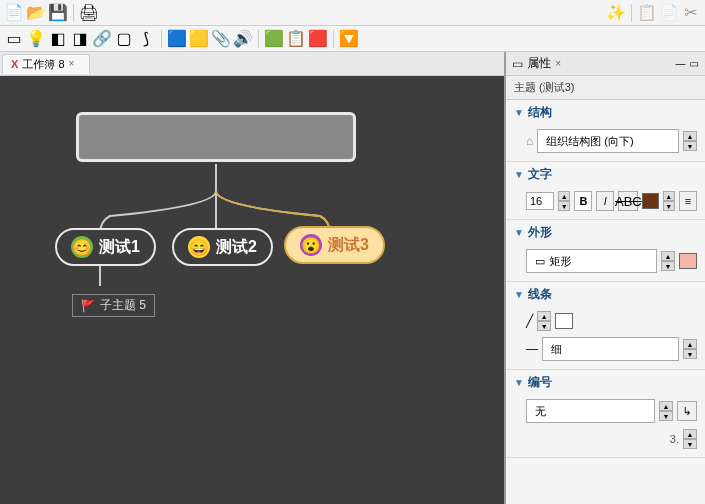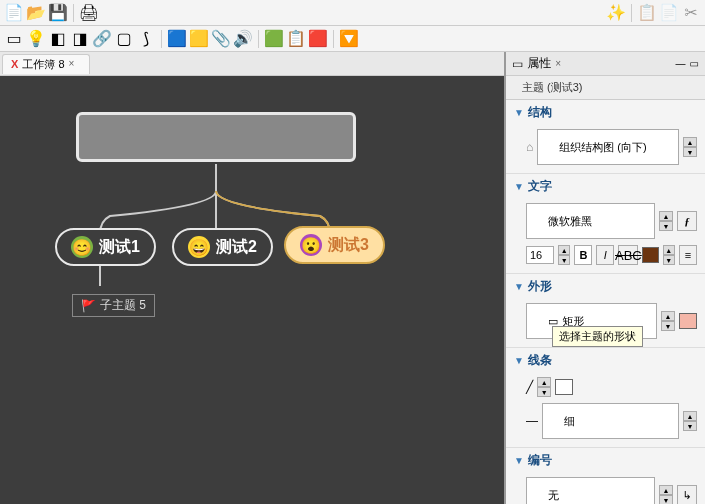--- a/index.html
+++ b/index.html
@@ -29,30 +29,30 @@
 .emoji-yellow { background: #fdd835; }
 .emoji-purple { background: #ab47bc; color: #fff; }
 
 .sub-node { position: absolute; display: flex; align-items: center; gap: 4px; padding: 2px 8px; border: 1px solid #888; background: #3d3d3d; color: #ddd; font-size: 12px; }
 
 .connector { position: absolute; }
 
 .props-panel { width: 200px; background: #f4f4f4; border-left: 1px solid #999; display: flex; flex-direction: column; font-size: 12px; }
 .props-header { display: flex; align-items: center; padding: 3px 6px; background: #e8e8e8; border-bottom: 1px solid #ccc; gap: 4px; }
 .props-header .spacer { flex: 1; }
-.props-subtitle { padding: 4px 16px; background: #eee; border-bottom: 1px solid #ccc; font-size: 11px; color: #333; }
+.props-subtitle { padding: 4px 8px; background: #eee; border-bottom: 1px solid #ccc; font-size: 11px; color: #333; }
 
 .section { border-bottom: 1px solid #ddd; }
 .section-header { display: flex; align-items: center; gap: 4px; padding: 4px 8px; cursor: pointer; }
 .section-header .arrow { color: #3b7ab5; font-size: 10px; }
 .section-title { color: #1a4d80; font-weight: bold; font-size: 12px; }
 .section-body { padding: 4px 8px 8px 20px; display: flex; flex-direction: column; gap: 6px; }
 
 .field-row { display: flex; align-items: center; gap: 4px; }
-.select-box { flex: 1; background: #fff; border: 1px solid #aaa; padding: 2px 21px; font-size: 11px; display: flex; align-items: center; gap: 4px; height: 36px; }
+.select-box { flex: 1; background: #fff; border: 1px solid #aaa; padding: 2px 8px; font-size: 11px; display: flex; align-items: center; gap: 4px; height: 24px; }
 .spinner { width: 14px; height: 20px; display: flex; flex-direction: column; }
 .spinner-btn { flex: 1; background: #ddd; border: 1px solid #aaa; font-size: 7px; display: flex; align-items: center; justify-content: center; cursor: pointer; }
 .color-swatch { width: 18px; height: 16px; border: 1px solid #666; }
 .mini-btn { width: 20px; height: 20px; border: 1px solid #aaa; background: #f0f0f0; display: flex; align-items: center; justify-content: center; font-size: 11px; cursor: pointer; }
 .mini-btn.bold { font-weight: bold; background: #fff; }
 .tooltip-box { position: absolute; background: #ffffe1; border: 1px solid #888; padding: 2px 6px; font-size: 11px; }
 
 .num-input { width: 28px; border: 1px solid #aaa; padding: 2px 3px; font-size: 11px; text-align: left; }
 </style>
 </head>
@@ -164,30 +164,20 @@
       </div>
     </div>
 
     <div class="section">
       <div class="section-header">
         <span class="arrow">▼</span>
         <span class="section-title">文字</span>
       </div>
       <div class="section-body">
         <div class="field-row">
-          <div class="select-box">
-            <span>微软雅黑</span>
-          </div>
-          <div class="spinner">
-              <div class="spinner-btn">▲</div>
-              <div class="spinner-btn">▼</div>
-            </div>
-          <div class="mini-btn" style="font-style:italic;font-family:serif;font-weight:bold">ƒ</div>
-        </div>
-        <div class="field-row">
           <input class="num-input" value="16" style="">
           <div class="spinner">
               <div class="spinner-btn">▲</div>
               <div class="spinner-btn">▼</div>
             </div>
           <div class="mini-btn bold">B</div>
           <div class="mini-btn" style="font-style:italic">I</div>
           <div class="mini-btn" style="text-decoration:line-through;font-size:13px">ABC</div>
           <div class="color-swatch" style="background:#6b3410"></div>
           <div class="spinner">
@@ -210,21 +200,20 @@
             <span>▭</span>
             <span>矩形</span>
           </div>
           <div class="spinner">
               <div class="spinner-btn">▲</div>
               <div class="spinner-btn">▼</div>
             </div>
           <div class="color-swatch" style="background:#f4b6a8"></div>
         </div>
       </div>
-      <div class="tooltip-box" style="top:52px;left:46px">选择主题的形状</div>
     </div>
 
     <div class="section">
       <div class="section-header">
         <span class="arrow">▼</span>
         <span class="section-title">线条</span>
       </div>
       <div class="section-body">
         <div class="field-row">
           <span>╱</span>

